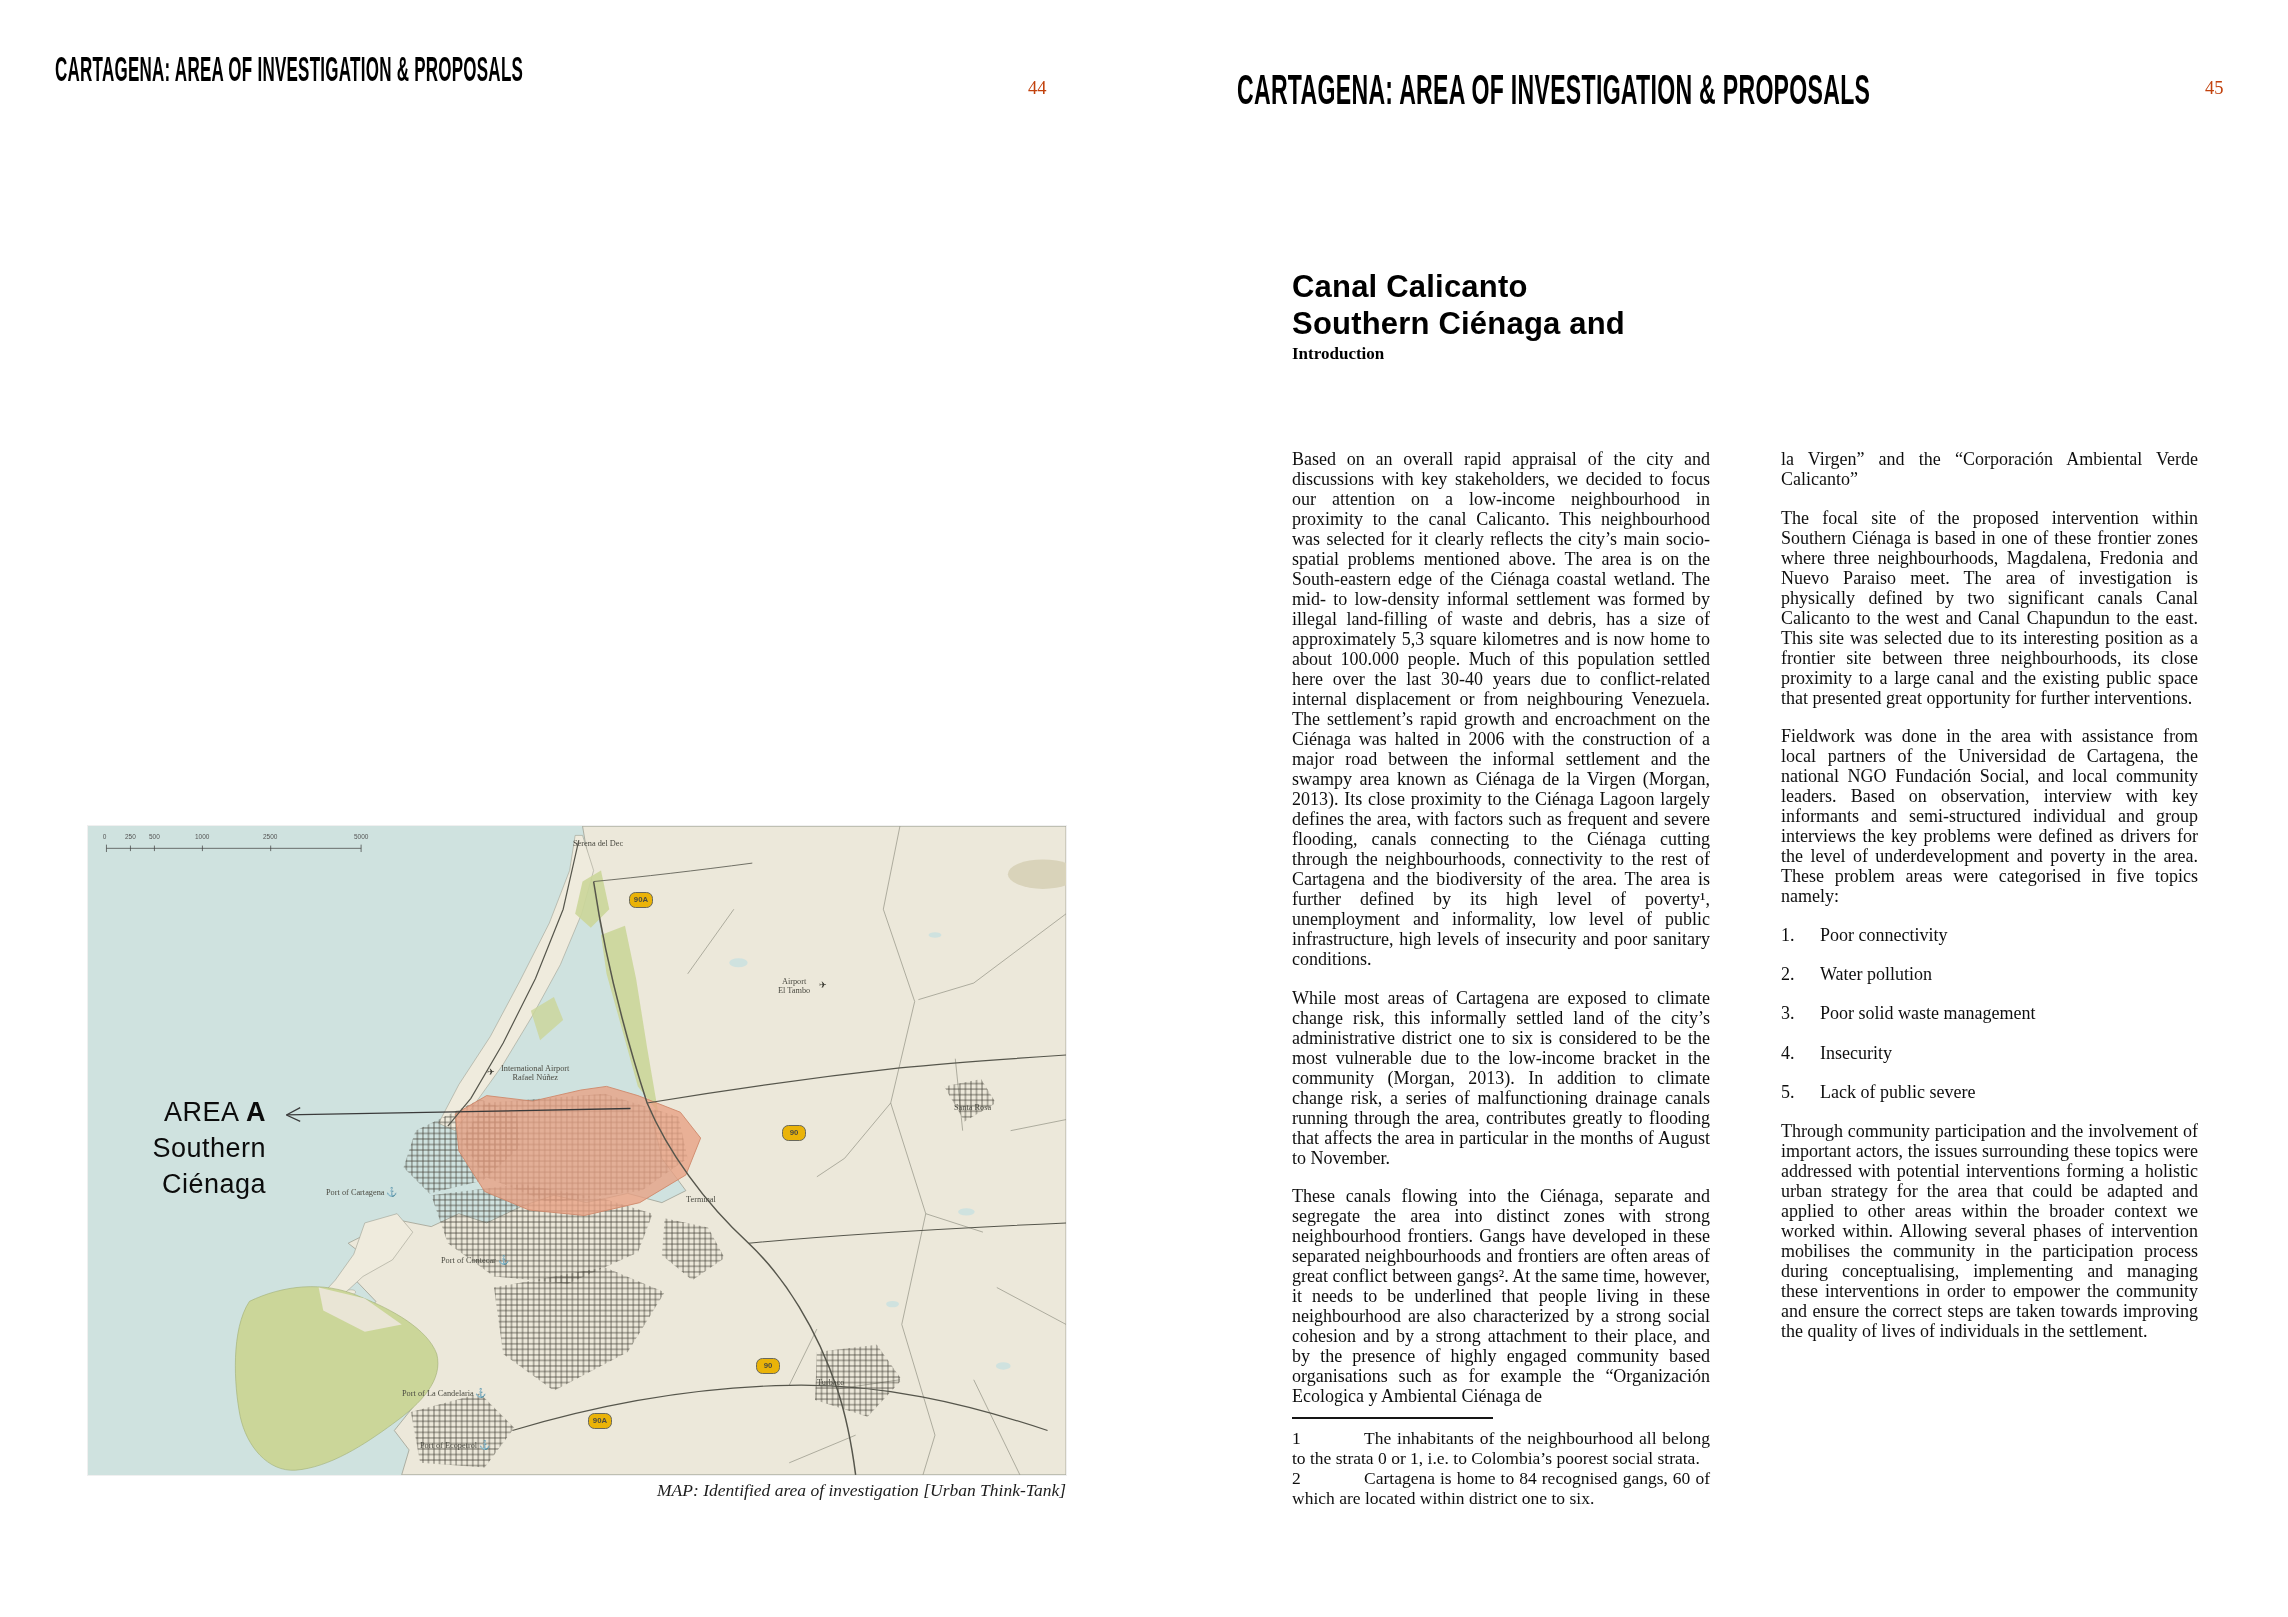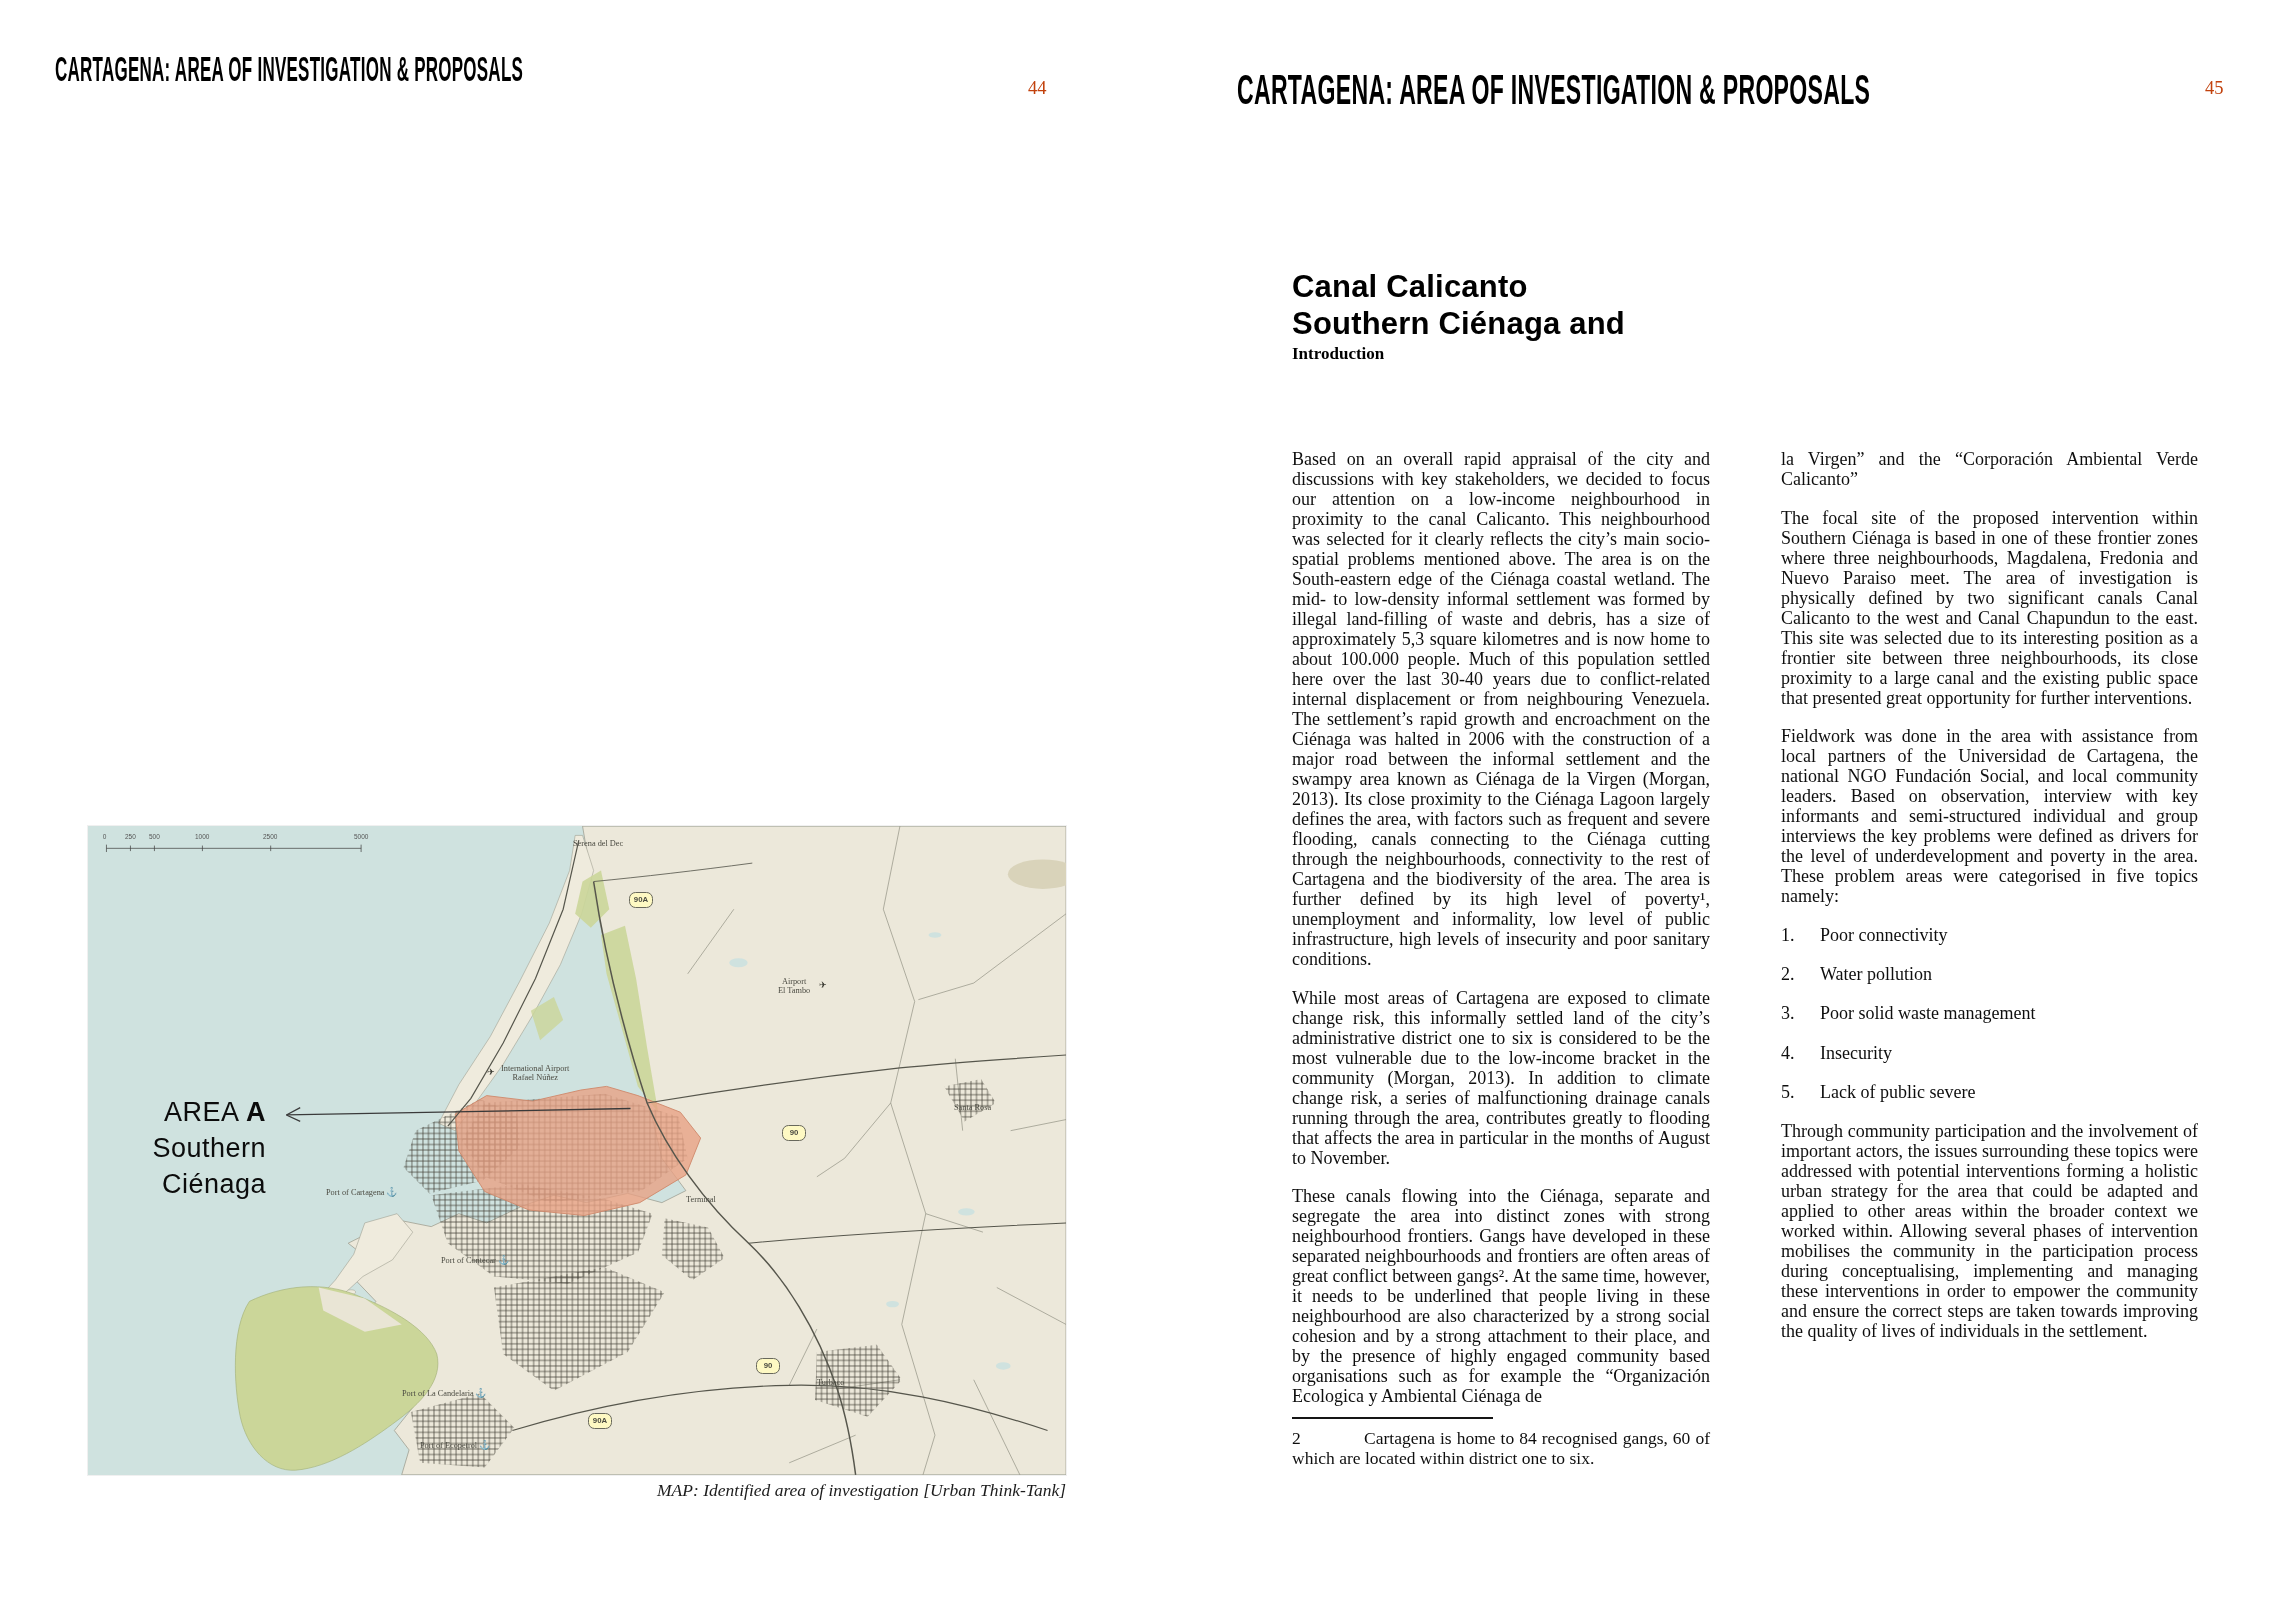--- a/index.html
+++ b/index.html
@@ -20,21 +20,21 @@
 
   
   .map{position:absolute;left:88px;top:826px;width:978px;height:649px;background:#cfe2df;
        outline:0.9px solid rgba(0,0,0,.06);overflow:hidden;}
   .map svg{position:absolute;left:0;top:0;}
   .map-lbl{position:absolute;font-family:"Liberation Serif",serif;font-size:8.3px;line-height:9.2px;
        color:#4b4b42;white-space:nowrap;}
   .map-lbl.center{text-align:center;}
   .icon-sym{font-size:9.2px;color:#3c3c34;}
   .shield{position:absolute;width:22px;height:14px;border:0.9px solid #68685c;border-radius:6.5px/6.5px;
-       background:#fef9c3;font-family:"Liberation Sans",sans-serif;font-size:7.8px;font-weight:bold;
+       background:#eab308;font-family:"Liberation Sans",sans-serif;font-size:7.8px;font-weight:bold;
        color:#4b4b42;text-align:center;line-height:13px;}
   .scale-tick{position:absolute;font-size:6.5px;color:#555;font-family:"Liberation Sans",sans-serif;}
   .area-label{position:absolute;left:26px;top:268px;width:152px;text-align:right;
        font-family:"Liberation Sans",sans-serif;font-size:27px;line-height:36px;color:#0c0c0c;
        letter-spacing:0.5px;}
   .area-label b{font-weight:800;}
   .map-caption{position:absolute;left:88px;top:1480px;width:978px;text-align:right;
        font-size:17.5px;font-style:italic;color:#1c1c1c;}
 
   
@@ -225,20 +225,23 @@
     <div class="title-line">Southern Ciénaga and</div>
     <div class="subtitle">Introduction</div>
   </div>
 
   <div class="col col1">
     <p>Based on an overall rapid appraisal of the city and discussions with key stakeholders, we decided to focus our attention on a low-income neighbourhood in proximity to the canal Calicanto. This neighbourhood was selected for it clearly reflects the city’s main socio-spatial problems mentioned above. The area is on the South-eastern edge of the Ciénaga coastal wetland. The mid- to low-density informal settlement was formed by illegal land-filling of waste and debris, has a size of approximately 5,3 square kilometres and is now home to about 100.000 people. Much of this population settled here over the last 30-40 years due to conflict-related internal displacement or from neighbouring Venezuela. The settlement’s rapid growth and encroachment on the Ciénaga was halted in 2006 with the construction of a major road between the informal settlement and the swampy area known as Ciénaga de la Virgen (Morgan, 2013). Its close proximity to the Ciénaga Lagoon largely defines the area, with factors such as frequent and severe flooding, canals connecting to the Ciénaga cutting through the neighbourhoods, connectivity to the rest of Cartagena and the biodiversity of the area. The area is further defined by its high level of poverty¹, unemployment and informality, low level of public infrastructure, high levels of insecurity and poor sanitary conditions.</p>
     <p>While most areas of Cartagena are exposed to climate change risk, this informally settled land of the city’s administrative district one to six is considered to be the most vulnerable due to the low-income bracket in the community (Morgan, 2013). In addition to climate change risk, a series of malfunctioning drainage canals running through the area, contributes greatly to flooding that affects the area in particular in the months of August to November.</p>
     <p style="margin-bottom:0">These canals flowing into the Ciénaga, separate and segregate the area into distinct zones with strong neighbourhood frontiers. Gangs have developed in these separated neighbourhoods and frontiers are often areas of great conflict between gangs². At the same time, however, it needs to be underlined that people living in these neighbourhood are also characterized by a strong social cohesion and by a strong attachment to their place, and by the presence of highly engaged community based organisations such as for example the “Organización Ecologica y Ambiental Ciénaga de</p>
     <div class="fn-rule"></div>
     <div class="footnote">
+      <span class="fn-num">1</span><span>The inhabitants of the neighbourhood all belong to the strata 0 or 1, i.e. to Colombia’s poorest social strata.</span>
+    </div>
+    <div class="footnote">
       <span class="fn-num">2</span><span>Cartagena is home to 84 recognised gangs, 60 of which are located within district one to six.</span>
     </div>
   </div>
 
   <div class="col col2">
     <p>la Virgen” and the “Corporación Ambiental Verde Calicanto”</p>
     <p>The focal site of the proposed intervention within Southern Ciénaga is based in one of these frontier zones where three neighbourhoods, Magdalena, Fredonia and Nuevo Paraiso meet. The area of investigation is physically defined by two significant canals Canal Calicanto to the west and Canal Chapundun to the east. This site was selected due to its interesting position as a frontier site between three neighbourhoods, its close proximity to a large canal and the existing public space that presented great opportunity for further interventions.</p>
     <p>Fieldwork was done in the area with assistance from local partners of the Universidad de Cartagena, the national NGO Fundación Social, and local community leaders. Based on observation, interview with key informants and semi-structured individual and group interviews the key problems were defined as drivers for the level of underdevelopment and poverty in the area. These problem areas were categorised in five topics namely:</p>
     <div class="list">
       <div class="list-item"><span class="li-num">1.</span><span>Poor connectivity</span></div>

